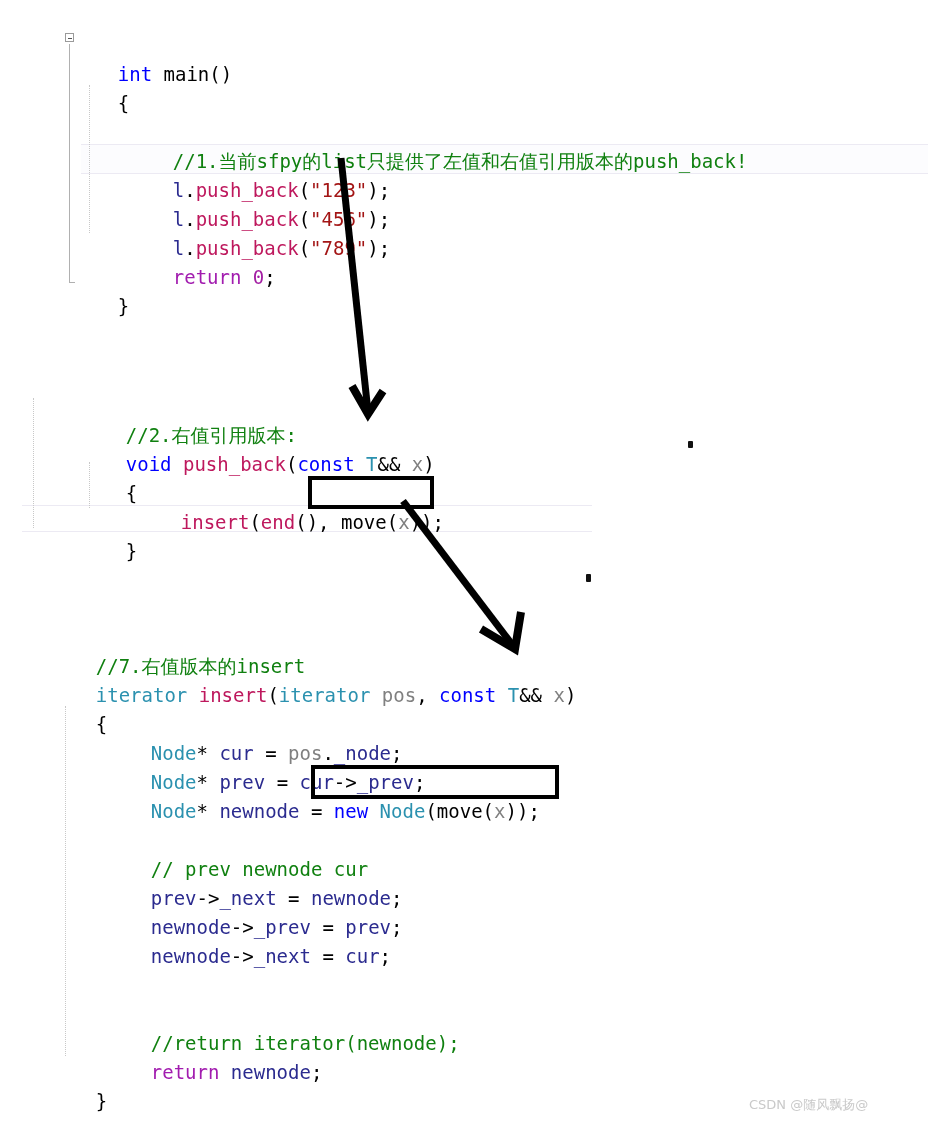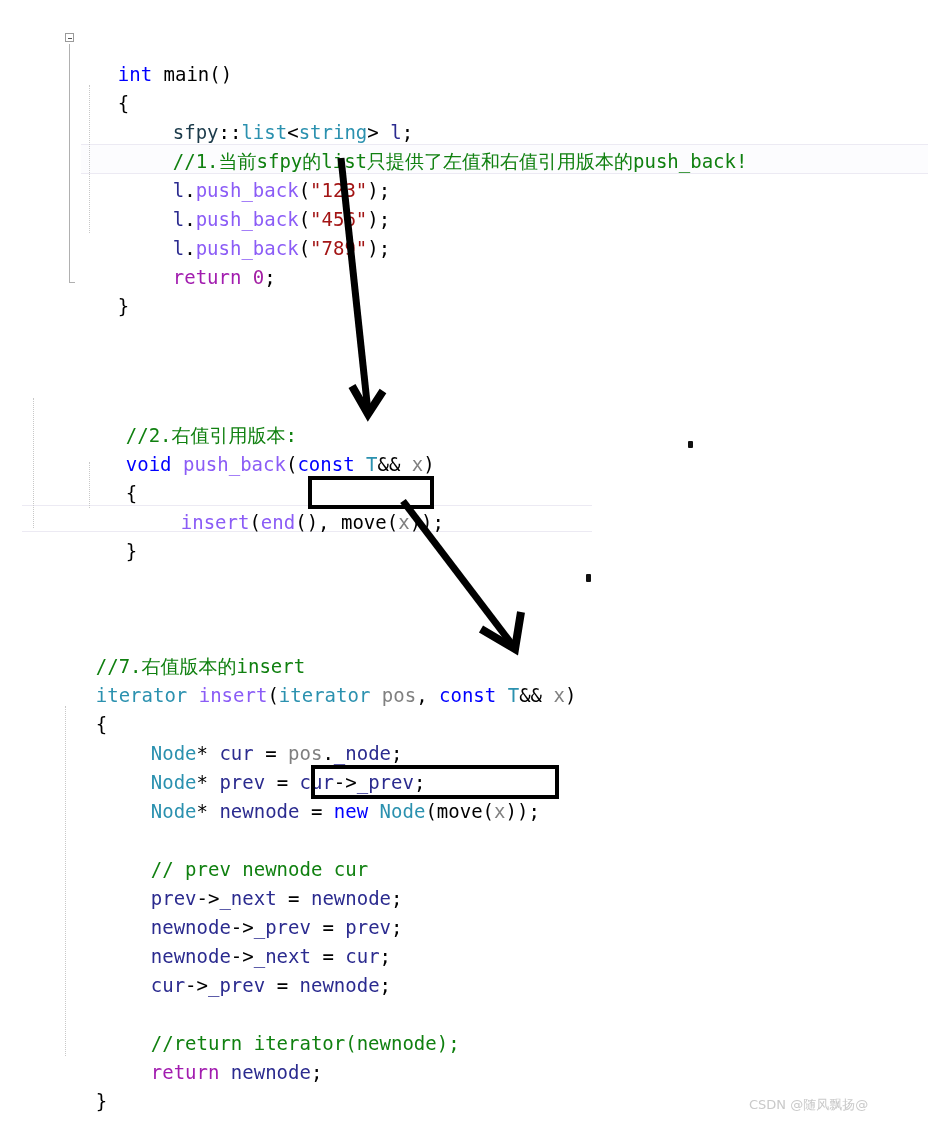--- a/index.html
+++ b/index.html
@@ -31,21 +31,21 @@
     letter-spacing: 0px;
     color: #000000;
   }
 
   
   .tok-kw      { color: #0000ff; }  
   .tok-kw2     { color: #a21caf; }  
   .tok-type    { color: #2b91af; }  
   .tok-plain   { color: #000000; }
   .tok-ident   { color: #2b2b8f; }  
-  .tok-fn      { color: #8b5cf6; }  
+  .tok-fn      { color: #be185d; }  
   .tok-str     { color: #a31515; }  
   .tok-comment { color: #108010; }  
   .tok-param   { color: #808080; }  
   .tok-ns      { color: #1b3a4a; }  
   .tok-num     { color: #a31fa3; }
 
   
   .fold-rail {
     position: absolute;
     border-left: 1px solid #b0b0b0;
@@ -141,23 +141,20 @@
   <div class="indent-guide" style="left:65px; top:706px; height:350px;"></div>
 
   <div class="code-line" style="left:72px; top:30px;">
     <span class="tok-kw">int</span><span class="tok-plain"> </span><span class="tok-plain">main</span><span class="tok-plain">()</span>
   </div>
 
   <div class="code-line" style="left:72px; top:59px;">
     <span class="tok-plain">{</span>
   </div>
 
-  <div class="code-line" style="left:127px; top:88px;">
-    <span class="tok-ns">sfpy</span><span class="tok-plain">::</span><span class="tok-type">list</span><span class="tok-plain">&lt;</span><span class="tok-type">string</span><span class="tok-plain">&gt; </span><span class="tok-ident">l</span><span class="tok-plain">;</span>
-  </div>
 
   <div class="code-line" style="left:127px; top:117px;">
     <span class="tok-comment">//1.当前sfpy的list只提供了左值和右值引用版本的push_back!</span>
   </div>
 
   <div class="code-line" style="left:127px; top:146px;">
     <span class="tok-ident">l</span><span class="tok-plain">.</span><span class="tok-fn">push_back</span><span class="tok-plain">(</span><span class="tok-str">"123"</span><span class="tok-plain">);</span>
   </div>
 
   <div class="code-line" style="left:127px; top:175px;">
@@ -229,23 +226,20 @@
   </div>
 
   <div class="code-line" style="left:105px; top:883px;">
     <span class="tok-ident">newnode</span><span class="tok-plain">-&gt;</span><span class="tok-ident">_prev</span><span class="tok-plain"> = </span><span class="tok-ident">prev</span><span class="tok-plain">;</span>
   </div>
 
   <div class="code-line" style="left:105px; top:912px;text-align:right;">
     <span class="tok-ident">newnode</span><span class="tok-plain">-&gt;</span><span class="tok-ident">_next</span><span class="tok-plain"> = </span><span class="tok-ident">cur</span><span class="tok-plain">;</span>
   </div>
 
-  <div class="code-line" style="left:105px; top:941px;">
-    <span class="tok-ident">cur</span><span class="tok-plain">-&gt;</span><span class="tok-ident">_prev</span><span class="tok-plain"> = </span><span class="tok-ident">newnode</span><span class="tok-plain">;</span>
-  </div>
 
   <div class="code-line" style="left:105px; top:999px;">
     <span class="tok-comment">//return iterator(newnode);</span>
   </div>
 
   <div class="code-line" style="left:105px; top:1028px;">
     <span class="tok-kw2">return</span><span class="tok-plain"> </span><span class="tok-ident">newnode</span><span class="tok-plain">;</span>
   </div>
 
   <div class="code-line" style="left:50px; top:1057px;">

